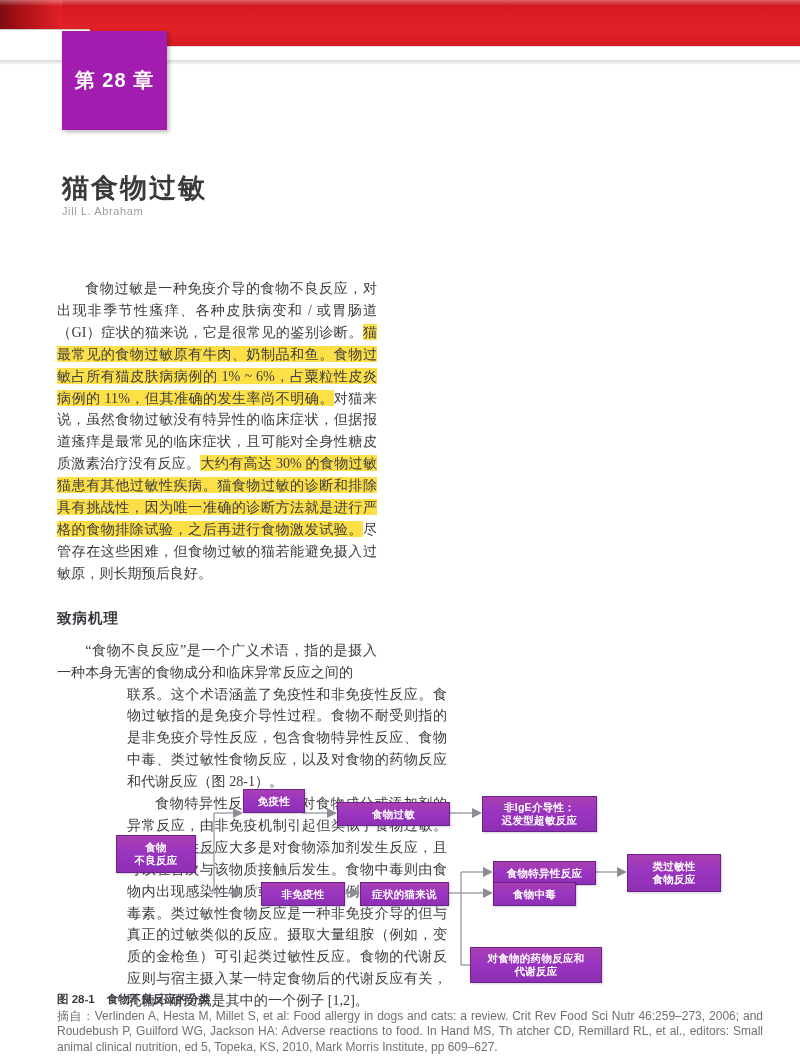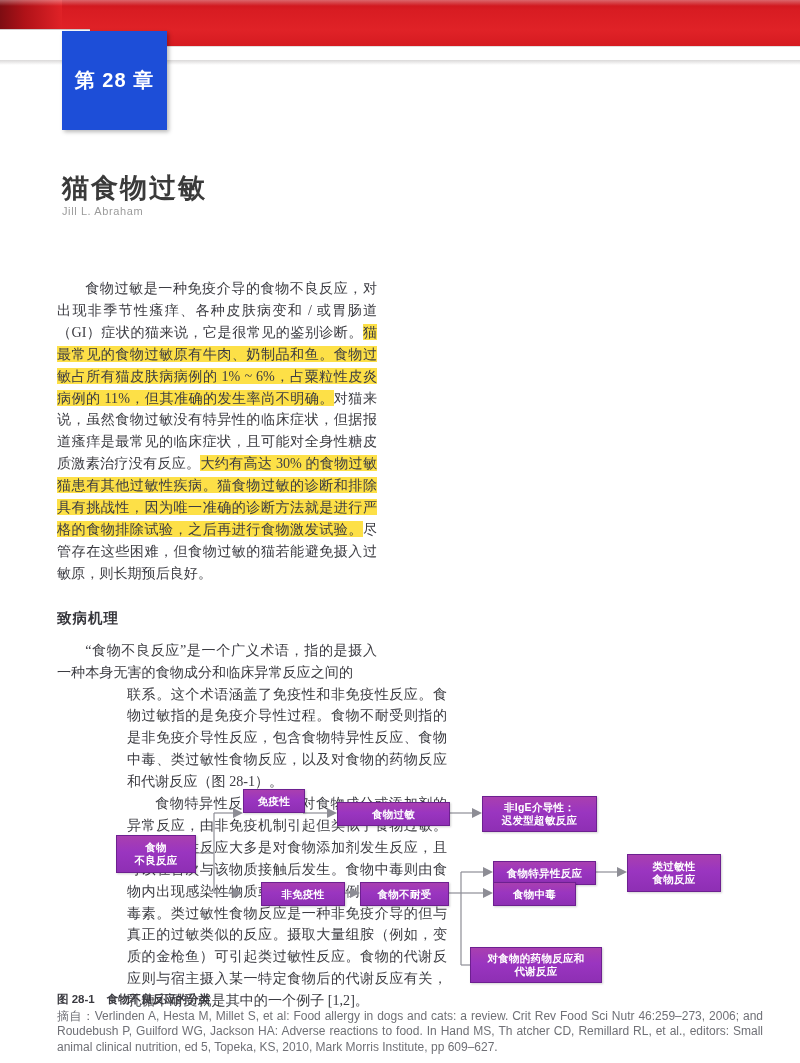--- a/index.html
+++ b/index.html
@@ -36,21 +36,21 @@
     background:#ffffff;border-radius:0 0 60px 0;
     box-shadow:0 -1px 0 #cfcaca;
   }
   .header-shadow{
     position:absolute;left:0;top:60px;width:800px;height:5px;
     background:linear-gradient(180deg,rgba(150,145,145,.35),rgba(255,255,255,0));
   }
   
   .chapter-badge{
     position:absolute;left:62px;top:31px;width:105px;height:99px;
-    background:#1d4ed8;
+    background:#a21caf;
     color:#ffffff;
     display:flex;align-items:center;justify-content:center;
     font-family:"Liberation Sans", sans-serif;
     font-size:20px;font-weight:bold;letter-spacing:1px;
     box-shadow:2px 2px 4px rgba(0,0,0,.28);
   }
   
   .chapter-title{
     position:absolute;left:62px;top:152px;
     font-family:"Liberation Sans", sans-serif;
@@ -202,21 +202,21 @@
   <div class="node" style="left:482px;top:14px;width:113px;height:34px;">
     <span style="white-space:pre-line;">非IgE介导性：
 迟发型超敏反应</span>
   </div>
 
   <div class="node" style="left:261px;top:100px;width:82px;height:22px;text-align:right;">
     <span>非免疫性</span>
   </div>
 
   <div class="node" style="left:360px;top:100px;width:87px;height:22px;">
-    <span>食物不耐受</span>
+    <span>症状的猫来说</span>
   </div>
 
   <div class="node" style="left:493px;top:79px;width:101px;height:22px;">
     <span>食物特异性反应</span>
   </div>
 
   <div class="node" style="left:627px;top:72px;width:92px;height:36px;">
     <span style="white-space:pre-line;">类过敏性
 食物反应</span>
   </div>

